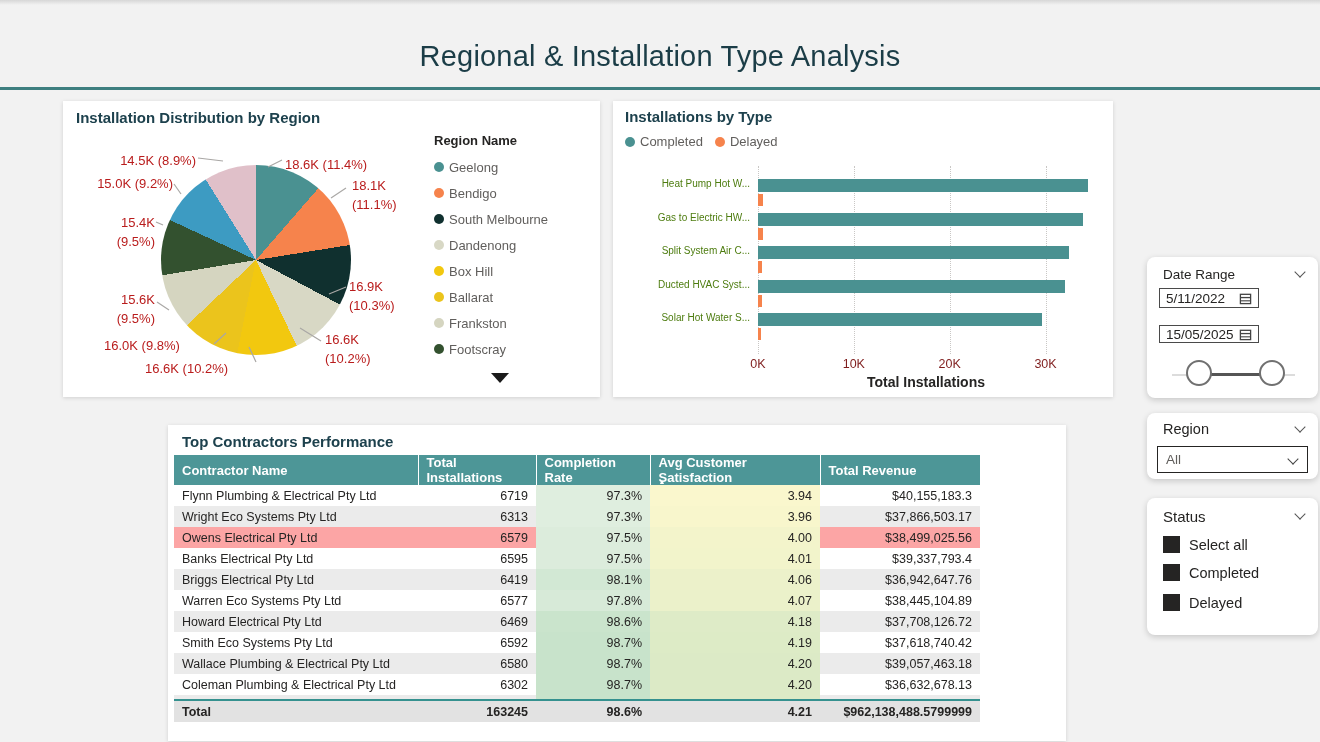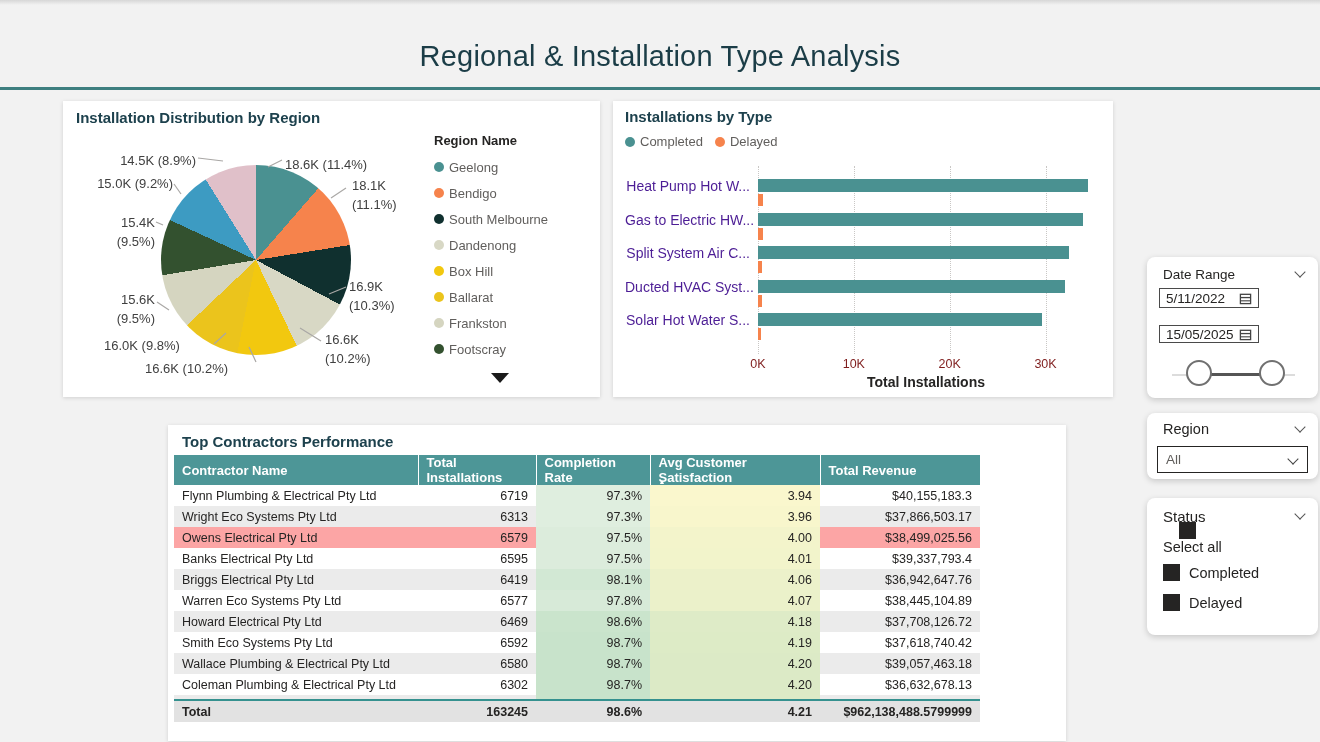--- a/index.html
+++ b/index.html
@@ -10,41 +10,41 @@
   .page-title { position:absolute; left:0; top:40px; width:100%; text-align:center;
                 font-size:29px; font-weight:300; color:#1B3D47; letter-spacing:.2px; }
   .title-divider { position:absolute; left:0; top:87px; width:100%; height:3px; background:#3E7F80; }
 
   .card { position:absolute; background:#FFFFFF; box-shadow:0 1px 4px rgba(0,0,0,.14); }
   .card-title { position:absolute; font-size:15px; font-weight:700; color:#1D414D; }
 
   
   #pie-card { left:63px; top:101px; width:537px; height:296px; }
   #pie-circle { position:absolute; left:98px; top:64px; width:190px; height:190px; border-radius:50%; }
-  .callout { position:absolute; font-size:13px; color:#404040; line-height:19px; white-space:nowrap; }
+  .callout { position:absolute; font-size:13px; color:#b91c1c; line-height:19px; white-space:nowrap; }
   .callout.r { text-align:right; }
   #pie-leaders { position:absolute; left:0; top:0; pointer-events:none; }
   #pie-legend { position:absolute; left:371px; top:32px; width:160px; }
   .legend-title { font-size:13px; font-weight:700; color:#252423; }
   .legend-item { display:flex; align-items:center; height:26px; cursor:pointer; }
   .legend-item:first-of-type { margin-top:6px; }
   .dot { width:10px; height:10px; border-radius:50%; margin-right:5px; flex:none; }
   .legend-label { font-size:13px; color:#605E5C; }
   .legend-scroll { position:absolute; left:428px; top:272px; width:0; height:0;
                    border-left:9px solid transparent; border-right:9px solid transparent;
                    border-top:10px solid #1b1b1b; cursor:pointer; }
 
   
   #bar-card { left:613px; top:101px; width:500px; height:296px; }
   #bar-legend { position:absolute; left:12px; top:33px; display:flex; align-items:center; gap:12px; }
   .blegend-item { display:flex; align-items:center; font-size:13px; color:#605E5C; }
   .gridline { position:absolute; top:65px; height:188px; border-left:1px dotted #C9C7C5; }
   .bar-teal { position:absolute; height:13px; cursor:pointer; }
   .bar-orange { position:absolute; height:12px; cursor:pointer; }
-  .bar-cat { position:absolute; width:125px; text-align:right; font-size:14px; color:#4c1d95; white-space:nowrap; }
+  .bar-cat { position:absolute; width:125px; text-align:right; font-size:10px; color:#4d7c0f; white-space:nowrap; }
   .xtick { position:absolute; top:256px; transform:translateX(-50%); font-size:12.5px; color:#7f1d1d; }
   #bar-xlabel { position:absolute; top:273px; left:313px; transform:translateX(-50%);
                 font-size:14px; font-weight:700; color:#252423; }
 
   
   #table-card { left:168px; top:425px; width:898px; height:316px; }
   #tbl { position:absolute; left:6px; top:30px; width:806px; border-collapse:collapse; table-layout:fixed; }
   #tbl th { background:#4D9697; color:#fff; font-size:13px; font-weight:600; text-align:left;
             height:28px; padding:0 8px; border-right:1px solid rgba(255,255,255,.45);
             position:relative; cursor:pointer; }
@@ -342,21 +342,21 @@
     <div class="dropdown">
       <span>All</span>
       <div class="chev" style="right:10px; top:8px; border-color:#444;"></div>
     </div>
   </div>
 
   <div class="slicer" id="status-slicer">
     <div class="slicer-head" style="top:10px; font-size:15px;">Status</div>
     <div class="chev" style="right:14px; top:12px;"></div>
     <div id="status-options">
-        <div class="cb-row" style="top: 24px; flex-direction: column;">
+        <div class="cb-row" style="top: 38px;">
           <span class="cb-box"></span>
           <span class="cb-label">Select all</span>
         </div>
         <div class="cb-row" style="top: 66px;">
           <span class="cb-box"></span>
           <span class="cb-label">Completed</span>
         </div>
         <div class="cb-row" style="top: 96px;">
           <span class="cb-box"></span>
           <span class="cb-label">Delayed</span>

